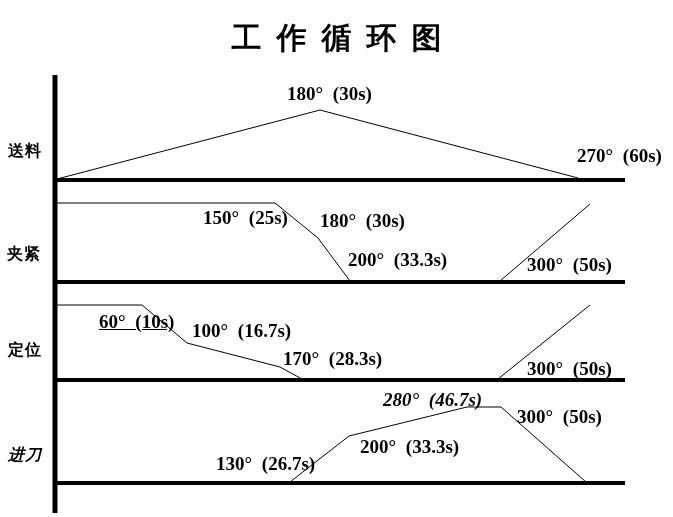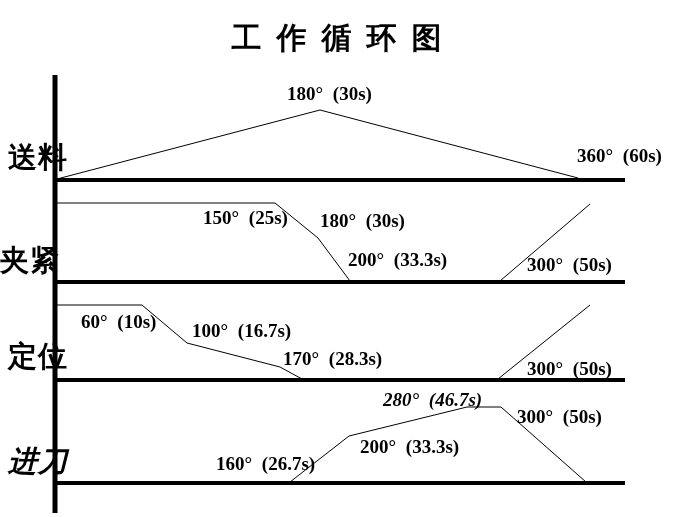--- a/index.html
+++ b/index.html
@@ -23,21 +23,21 @@
     top: 18px;
     text-align: center;
     font-size: 30px;
     font-weight: bold;
     letter-spacing: 15px;
     text-indent: 15px;
     white-space: nowrap;
   }
   .row-label {
     position: absolute;
-    font-size: 29px;
+    font-size: 16px;
     font-weight: bold;
     letter-spacing: 1px;
     white-space: nowrap;
     line-height: 1.1;
   }
   .anno {
     position: absolute;
     font-size: 19px;
     font-weight: bold;
     line-height: 1;
@@ -64,30 +64,30 @@
       <polyline points="500,281 590,204" fill="none" stroke="#000000" stroke-width="1"></polyline>
       <line x1="53" y1="380" x2="625" y2="380" stroke="#000000" stroke-width="4"></line>
       <polyline points="57,305 142,305 187,343 280,367 302,379" fill="none" stroke="#000000" stroke-width="1"></polyline>
       <polyline points="498,379 590,305" fill="none" stroke="#000000" stroke-width="1"></polyline>
       <line x1="53" y1="483" x2="625" y2="483" stroke="#000000" stroke-width="4"></line>
       <polyline points="290,482 349,436 467,407 501,407 586,482" fill="none" stroke="#000000" stroke-width="1"></polyline>
     </svg>
   <div id="labels-layer">
       <div class="row-label" style="left: 8px; top: 142px;">送料</div>
       <div class="anno" style="left: 287px; top: 84px;">180° (30s)</div>
-      <div class="anno" style="left: 577px; top: 146px;">360° (60s)</div>
-      <div class="row-label" style="left: 0; top: 245px;">夹紧</div>
+      <div class="anno" style="left: 577px; top: 146px;">270° (60s)</div>
+      <div class="row-label" style="left: 7px; top: 245px;">夹紧</div>
       <div class="anno" style="left: 203px; top: 208px;">150° (25s)</div>
       <div class="anno" style="left: 320px; top: 211px;">180° (30s)</div>
       <div class="anno" style="left: 348px; top: 250px;">200° (33.3s)</div>
       <div class="anno" style="left: 527px; top: 255px;">300° (50s)</div>
       <div class="row-label" style="left: 8px; top: 341px;">定位</div>
-      <div class="anno" style="left: 81px; top: 312px;">60° (10s)</div>
+      <div class="anno" style="left: 99px; top: 312px; text-decoration: underline;">60° (10s)</div>
       <div class="anno" style="left: 192px; top: 321px;">100° (16.7s)</div>
       <div class="anno" style="left: 283px; top: 349px; text-align: center;">170° (28.3s)</div>
       <div class="anno" style="left: 527px; top: 359px;">300° (50s)</div>
       <div class="row-label" style="left: 8px; top: 446px; font-style: italic;">进刀</div>
-      <div class="anno" style="left: 216px; top: 454px;">160° (26.7s)</div>
+      <div class="anno" style="left: 216px; top: 454px;">130° (26.7s)</div>
       <div class="anno" style="left: 360px; top: 437px;">200° (33.3s)</div>
       <div class="anno" style="left: 383px; top: 390px; font-style: italic;">280° (46.7s)</div>
       <div class="anno" style="left: 517px; top: 407px;">300° (50s)</div>
     </div>
 </div>
 
 </body></html>

